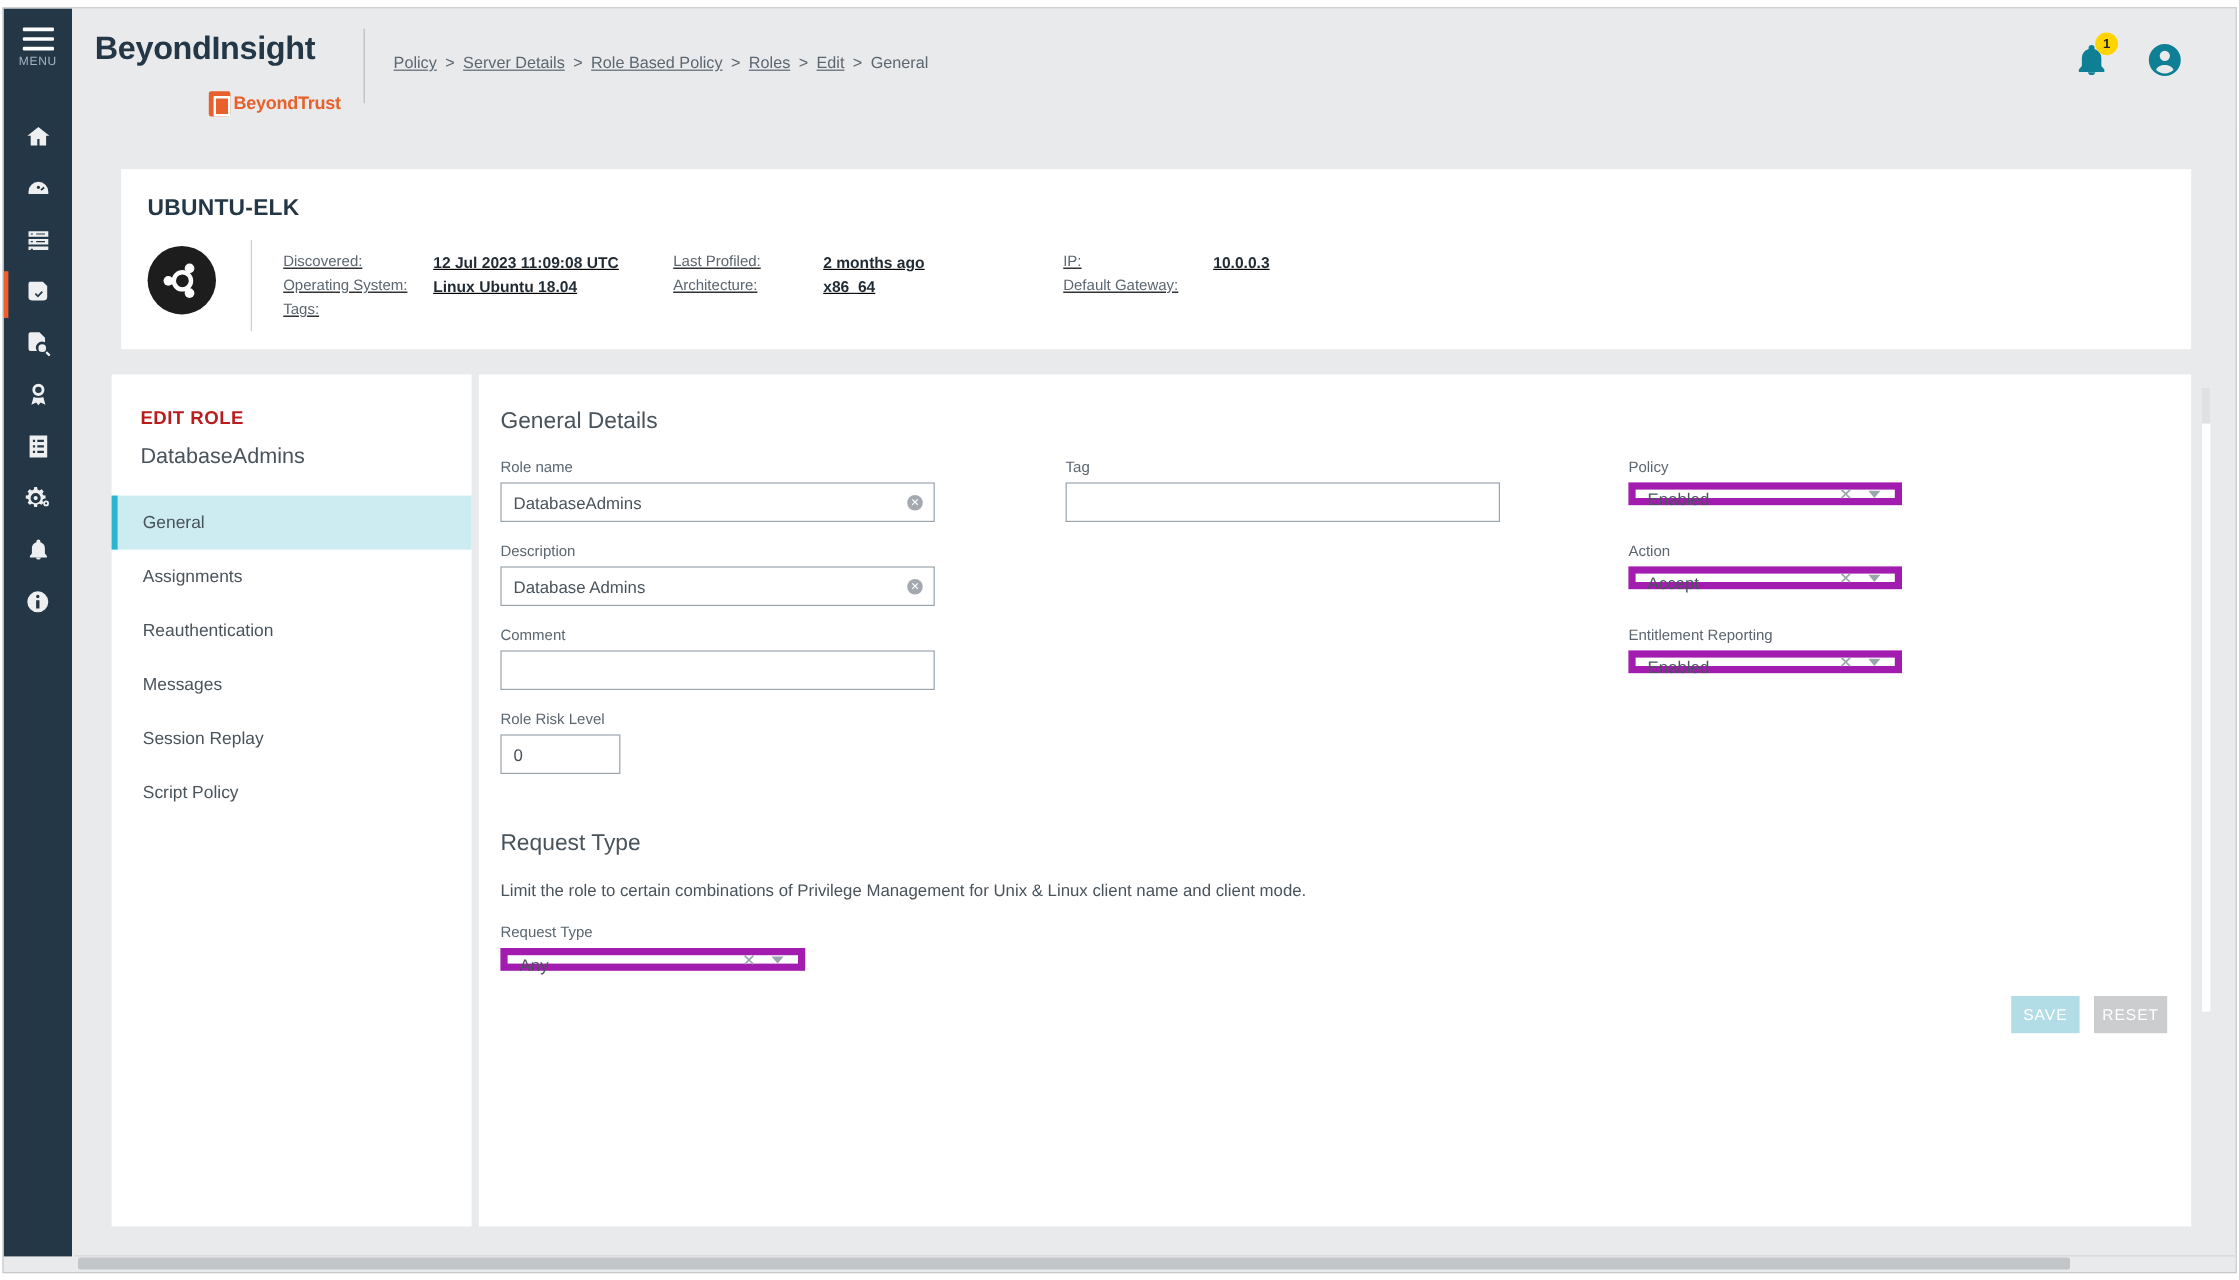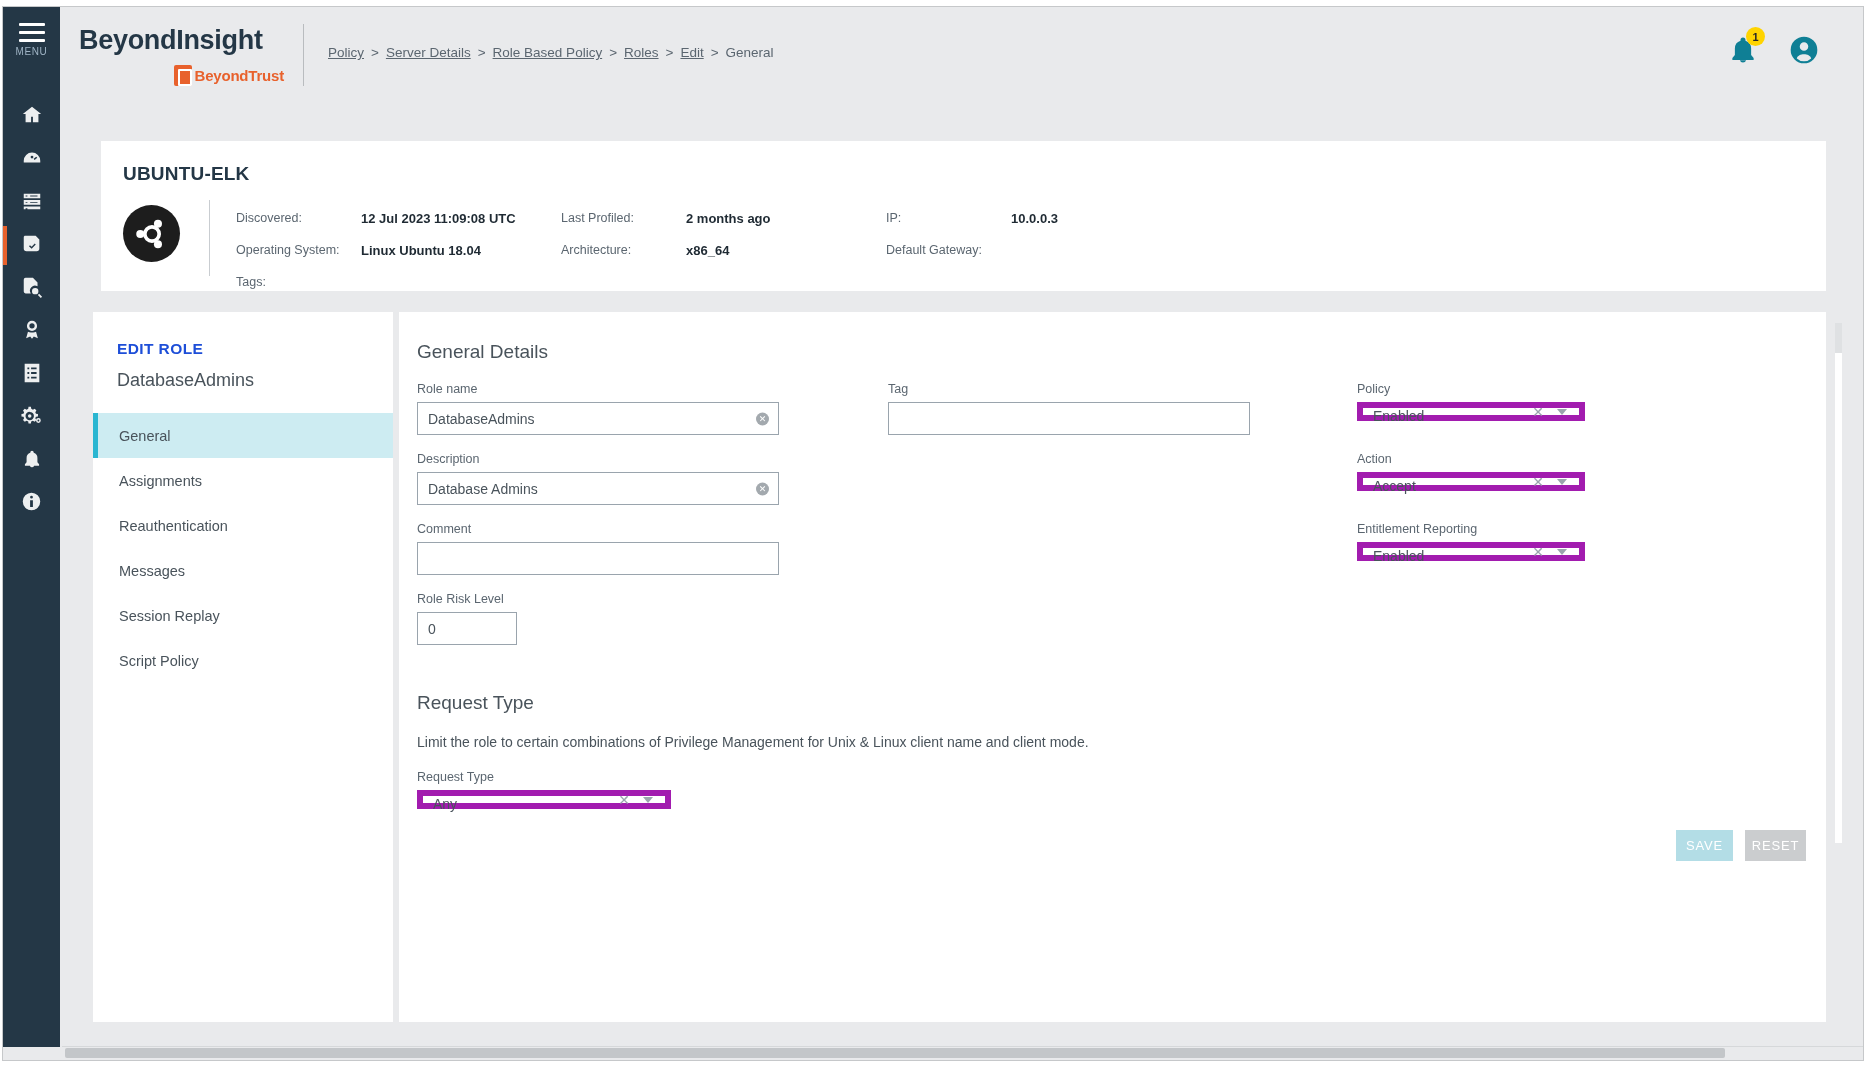--- a/index.html
+++ b/index.html
@@ -41,21 +41,21 @@
   }
   
   #topbar {
     position:absolute; left:57px; top:0; right:0; height:100px;
     background:#e9eaec;
   }
   #brand { position:absolute; left:19px; top:20px; width:205px; }
   #brand-title {
     font-size:27px; font-weight:bold; color:#243746; letter-spacing:-.3px; line-height:1;
   }
-  #brand-sub { margin-top:11px; display:flex; align-items:center; justify-content:flex-end; gap:3px; }
+  #brand-sub { margin-top:22px; display:flex; align-items:center; justify-content:flex-end; gap:3px; }
   #bt-mark {
     width:18px; height:21px; background:#e8612c; border-radius:2px;
     position:relative;
   }
   #bt-mark::after{
     content:""; position:absolute; left:4px; top:4px; width:10px; height:13px;
     border:2px solid #ffffff; border-radius:1px;
   }
   #bt-name { font-size:15px; font-weight:bold; color:#e8612c; letter-spacing:-.2px; }
   #brand-divider { position:absolute; left:243px; top:17px; width:1px; height:62px; background:#b9bcbf; }
@@ -83,31 +83,31 @@
   }
   #os-logo {
     position:absolute; left:22px; top:64px; width:57px; height:57px; border-radius:50%;
     background:#1d1d1d; display:flex; align-items:center; justify-content:center;
   }
   #card-divider { position:absolute; left:108px; top:59px; width:1px; height:76px; background:#c9cdd1; }
   #card-grid {
     position:absolute; left:135px; top:70px; right:20px;
     display:grid;
     grid-template-columns:125px 200px 125px 200px 125px 200px;
-    row-gap:17px; font-size:12.5px;
+    row-gap:5px; font-size:12.5px;text-decoration:underline;
   }
   .ck { color:#5b6670; font-size:12.5px; }
   .cv { color:#1f2a33; font-weight:bold; font-size:13px; }
   
   #edit-panel {
     position:absolute; left:90px; top:305px; width:300px; bottom:38px;
     background:#ffffff;
   }
   #edit-heading { padding:28px 0 0 24px; }
-  #edit-kicker { font-size:15.5px; font-weight:bold; color:#1d4ed8; letter-spacing:.4px; }
+  #edit-kicker { font-size:15.5px; font-weight:bold; color:#b91c1c; letter-spacing:.4px; }
   #edit-rolename { margin-top:12px; font-size:18px; color:#49535b; }
   #edit-nav { margin-top:22px; }
   .nav-item {
     height:45px; display:flex; align-items:center; padding-left:26px;
     font-size:14.5px; color:#49535b; cursor:pointer; position:relative;
   }
   .nav-item.active { background:#cdecf2; }
   .nav-item.active::before {
     content:""; position:absolute; left:0; top:0; bottom:0; width:5px; background:#2ab6d1;
   }

